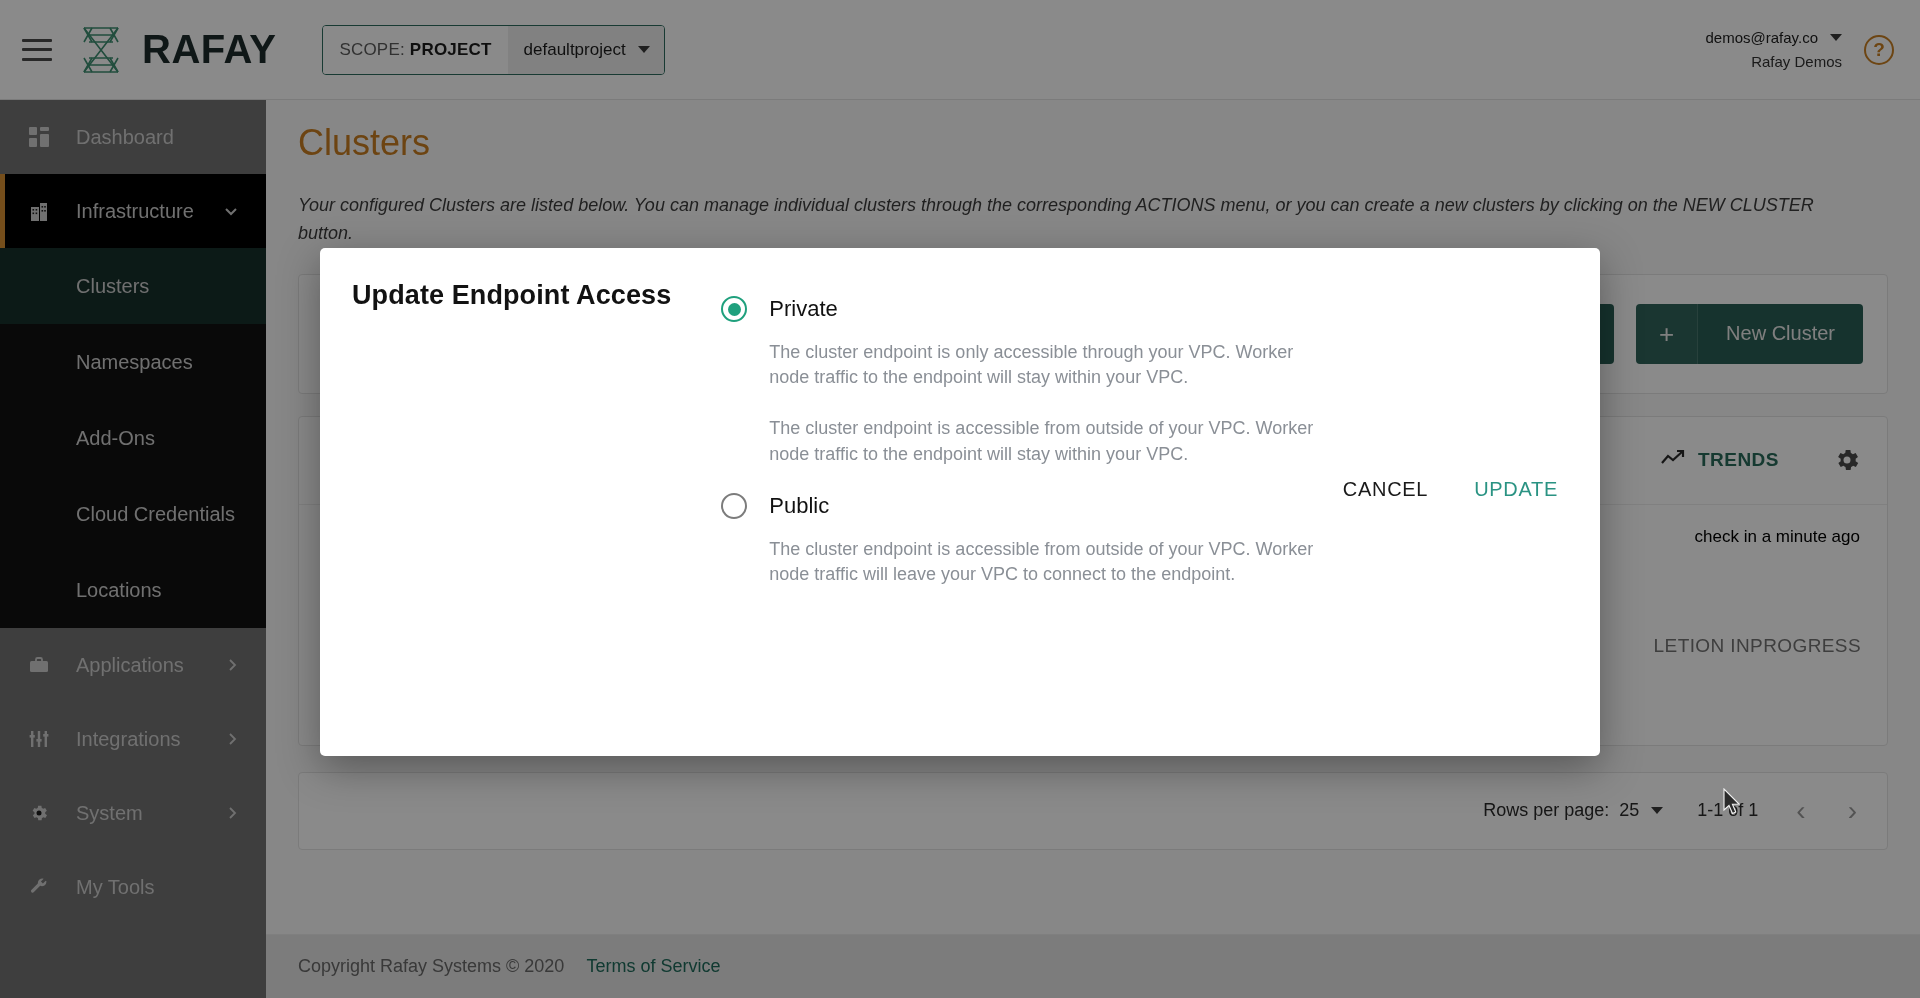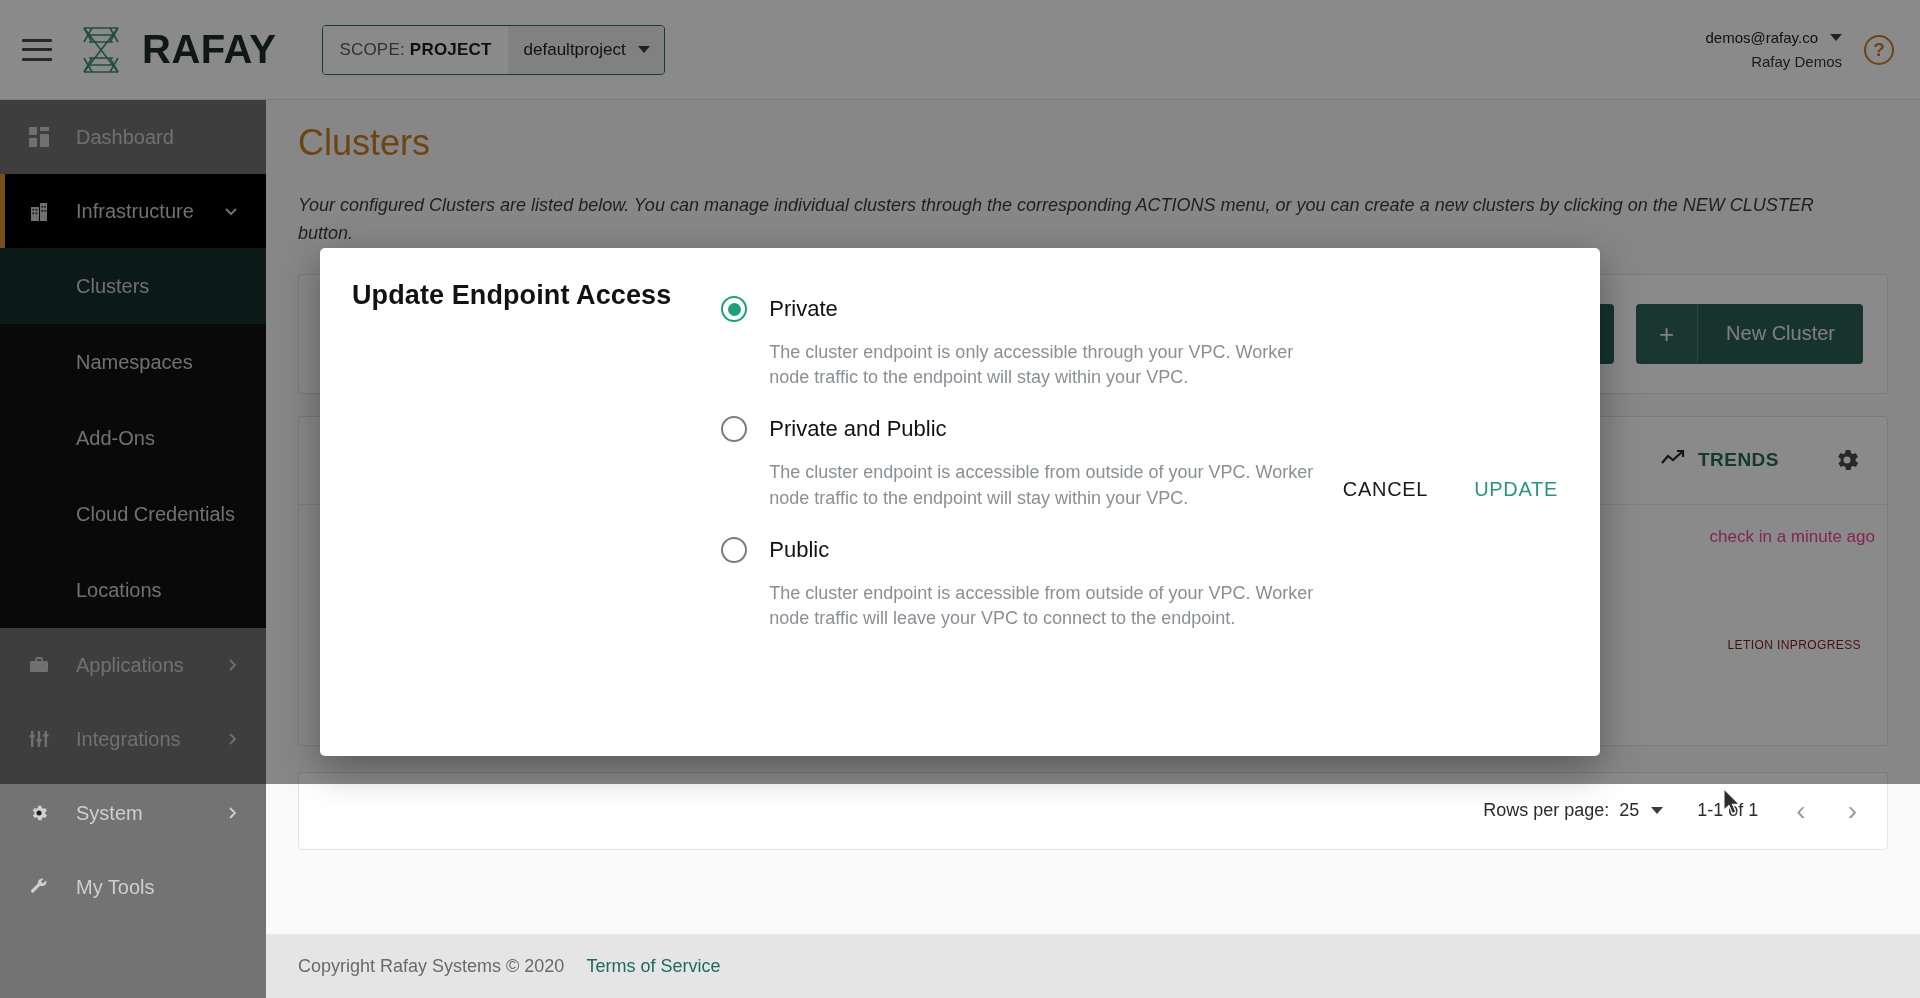--- a/index.html
+++ b/index.html
@@ -6,21 +6,21 @@
   html, body {
     width: 1920px; height: 998px;
     font-family: "Liberation Sans", sans-serif;
     overflow: hidden;
     background: #fafafa;
   }
 
   
   #app {
     position: absolute; inset: 0;
-    width: 1920px; height: 784px;
+    width: 1920px; height: 998px;
   }
 
   
   .topbar {
     position: absolute; top: 0; left: 0;
     width: 1920px; height: 100px;
     background: #ffffff;
     display: flex; align-items: center;
     border-bottom: 1px solid #e4e4e4;
     z-index: 5;
@@ -180,22 +180,22 @@
   }
   .trends {
     margin-left: auto; display: flex; align-items: center; gap: 12px;
     color: #2a6b5b; font-size: 19px; font-weight: 700; letter-spacing: .5px;
     cursor: pointer;
   }
   .gear {
     margin-left: 54px; color: #4a4a4a; cursor: pointer; display: flex;
   }
   .cluster-body { padding: 26px; position: relative; height: 241px; }
-  .cl-meta { position: absolute; right: 12px; top: 22px; font-size: 17px; color: #ec4899; }
-  .status-link { color: #7f1d1d; font-size: 12px; letter-spacing: .4px; }
+  .cl-meta { position: absolute; right: 27px; top: 22px; font-size: 17px; color: #000000; }
+  .status-link { color: #737373; font-size: 19px; letter-spacing: .4px; }
   .bp-line {
     position: absolute; left: 26px; bottom: 60px;
     font-size: 17px; color: #1a1a1a; font-weight: 700;
   }
   .bp-line span { font-weight: 400; color: #3a3a3a; }
   .bp-sync {
     position: absolute; left: 1060px; bottom: 60px;
     font-size: 17px; color: #1a1a1a; font-weight: 700;
   }
   .bp-sync span { font-weight: 400; color: #2a7a6b; }
@@ -520,24 +520,20 @@
     <div class="modal-title">Update Endpoint Access</div>
 
     <div class="modal-body">
 
       <div class="opt-row">
         <span class="radio checked"></span>
         <span class="opt-label">Private</span>
       </div>
       <div class="opt-desc">The cluster endpoint is only accessible through your VPC. Worker node traffic to the endpoint will stay within your VPC.</div>
 
-      <div class="opt-row">
-        <span class="radio"></span>
-        <span class="opt-label">Private and Public</span>
-      </div>
       <div class="opt-desc">The cluster endpoint is accessible from outside of your VPC. Worker node traffic to the endpoint will stay within your VPC.</div>
 
       <div class="opt-row">
         <span class="radio"></span>
         <span class="opt-label">Public</span>
       </div>
       <div class="opt-desc">The cluster endpoint is accessible from outside of your VPC. Worker node traffic will leave your VPC to connect to the endpoint.</div>
     </div>
 
     <div class="modal-actions">

